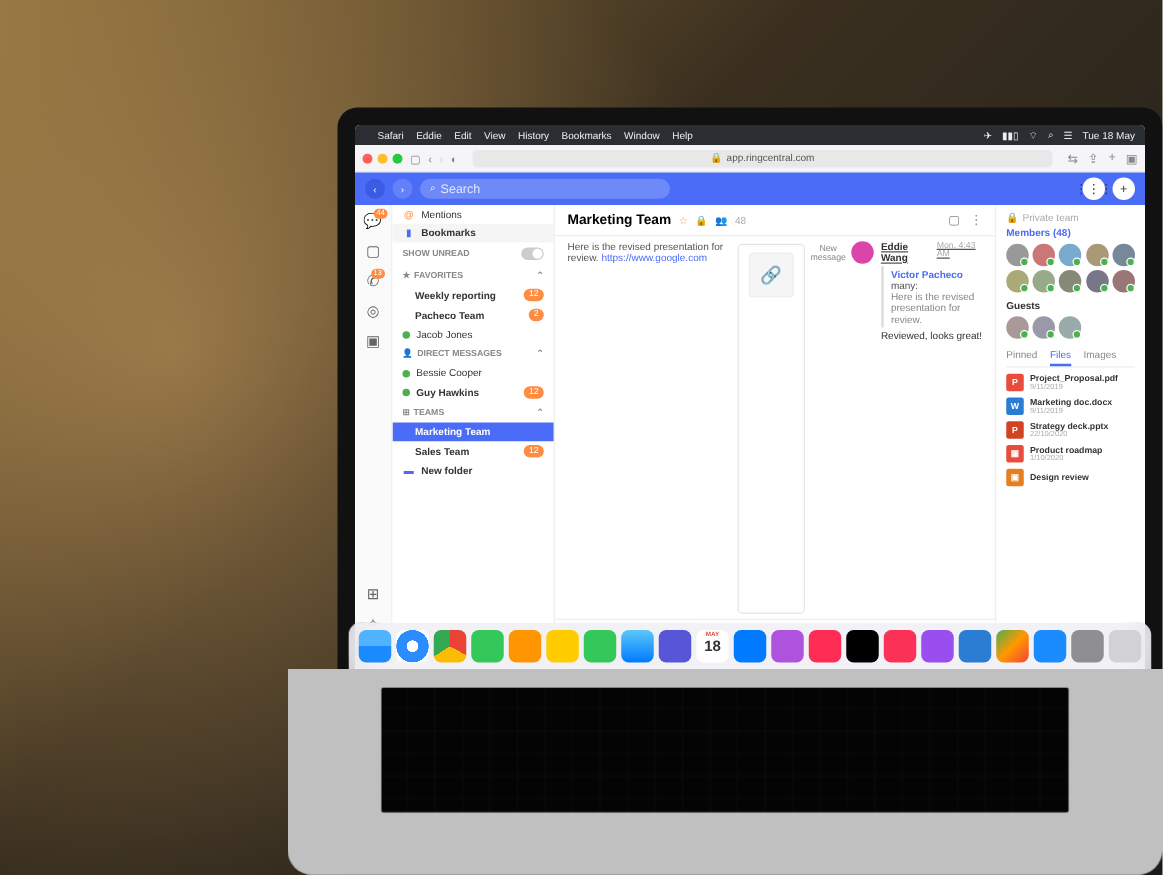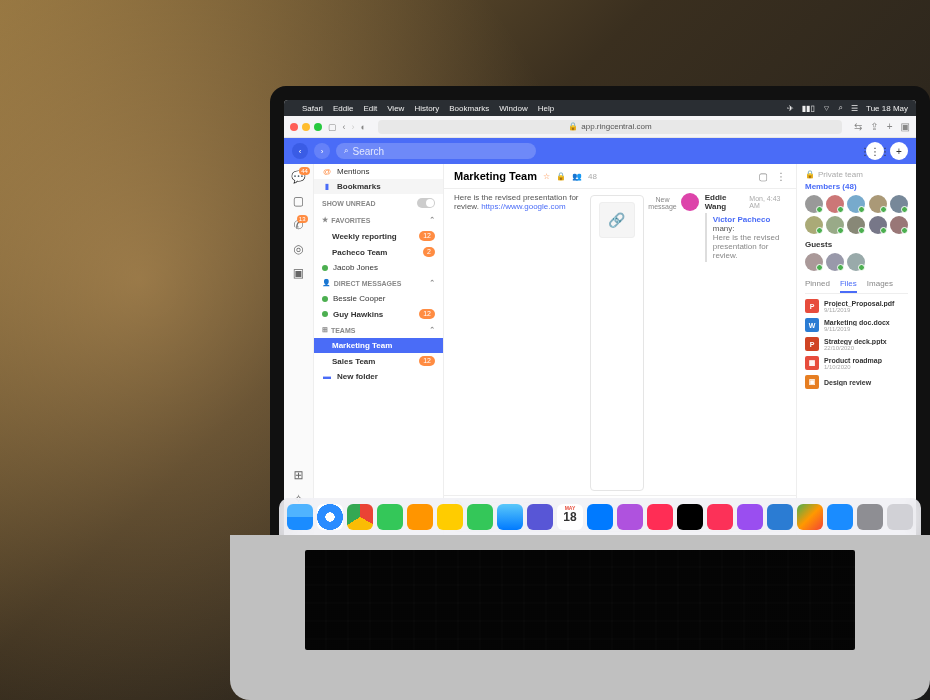--- a/index.html
+++ b/index.html
@@ -49,21 +49,21 @@
 .link-thumb { width: 36px; height: 36px; background: #f5f5f5; border: 1px solid #eee; border-radius: 3px; display: flex; align-items: center; justify-content: center; font-size: 14px; color: #888; }
 .link-content { flex: 1; }
 .link-title { font-weight: 700; color: #333; }
 .link-desc { color: #888; font-size: 7px; line-height: 1.3; }
 .link-source { font-size: 7px; color: #888; margin-top: 2px; display: flex; align-items: center; gap: 3px; }
 .google-g { width: 8px; height: 8px; background: conic-gradient(#ea4335 0 25%, #fbbc05 25% 50%, #34a853 50% 75%, #4285f4 75% 100%); border-radius: 50%; display: inline-block; }
 .divider { text-align: center; font-size: 7px; color: #888; position: relative; margin: 3px 0; }
 .msg { display: flex; gap: 6px; }
 .avatar { width: 18px; height: 18px; border-radius: 50%; background: #d4a; flex-shrink: 0; }
 .msg-content { flex: 1; }
-.msg-head { display: flex; align-items: center; gap: 6px; }
+.msg-head { display: flex; align-items: flex-start; gap: 6px; text-decoration: underline; }
 .msg-author { font-weight: 700; color: #333; font-size: 8px; }
 .msg-time { font-size: 7px; color: #aaa; margin-left: auto; }
 .quote { border-left: 2px solid #ddd; padding: 2px 6px; margin: 2px 0; font-size: 8px; }
 .quote-author { color: #4a6cf7; font-weight: 600; }
 .quote-text { color: #888; }
 .msg-text { color: #333; margin-top: 2px; }
 .composer { border-top: 1px solid #eee; padding: 4px 10px; }
 .composer-icons { display: flex; gap: 8px; color: #bbb; font-size: 9px; margin-bottom: 3px; }
 .composer-input { border: 1px solid #ddd; border-radius: 3px; padding: 4px 6px; font-size: 8px; color: #aaa; }
 .right-panel { width: 120px; border-left: 1px solid #eee; padding: 6px 8px; font-size: 7px; color: #666; overflow: hidden; }
@@ -267,20 +267,21 @@
               <div class="msg-content">
                 <div class="msg-head">
                   <span class="msg-author">Eddie Wang</span>
                   <span class="msg-time">Mon, 4:43 AM</span>
                 </div>
                 <div class="quote">
                   <span class="quote-author">Victor Pacheco</span>
                   <span>many:</span>
                   <div class="quote-text">Here is the revised presentation for review.</div>
                 </div>
+                <div class="msg-text">Reviewed, looks great!</div>
               </div>
             </div>
           </div>
 
           <div class="composer">
             <div class="composer-icons">
               <span>📎</span>
               <span>☺</span>
               <span>▢</span>
               <span>✓</span>

